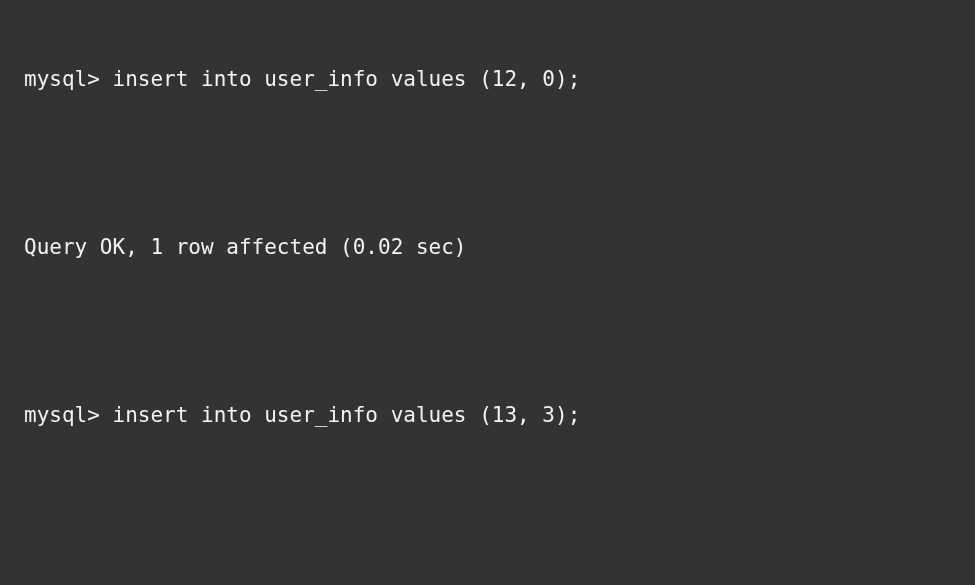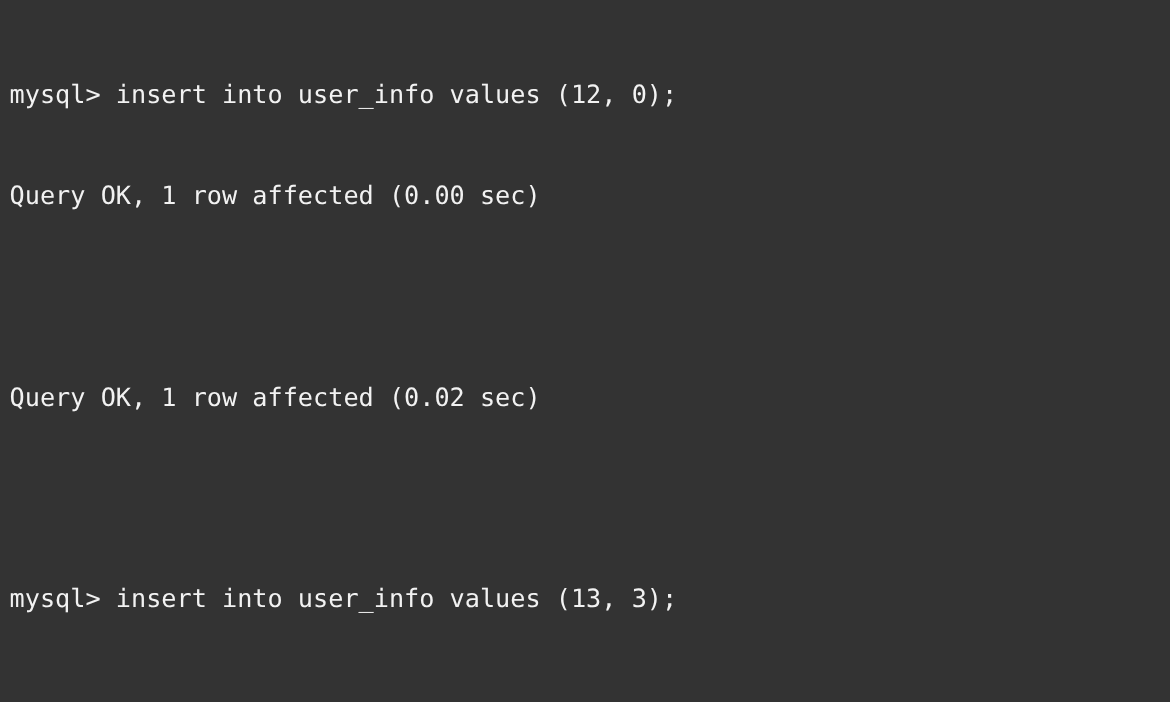--- a/index.html
+++ b/index.html
@@ -11,21 +11,21 @@
   body {
     width: 975px;
     height: 585px;
     overflow: hidden;
   }
   #terminal {
     width: 975px;
     height: 504px;
     box-sizing: border-box;
     background: #333333;
-    padding: 9px 0 0 8px;
+    padding: 9px 0 0 24px;
     font-family: "DejaVu Sans Mono", "Liberation Mono", monospace;
     font-size: 21px;
     line-height: 28px;
     color: #f2f2f2;
     white-space: pre;
     letter-spacing: 0px;
     -webkit-font-smoothing: antialiased;
   }
   .line {
     white-space: pre;
@@ -34,21 +34,20 @@
   }
   .line.blank {
     height: 28px;
   }
 </style>
 </head>
 <body>
 
 <div id="terminal">
   <div class="line">mysql&gt; insert into user_info values (12, 0);</div>
-  <div class="line">Query OK, 1 row affected (0.00 sec)</div>
   <div class="line blank"></div>
   <div class="line">Query OK, 1 row affected (0.02 sec)</div>
   <div class="line blank"></div>
   <div class="line">mysql&gt; insert into user_info values (13, 3);</div>
   
   
   
   
   
   

